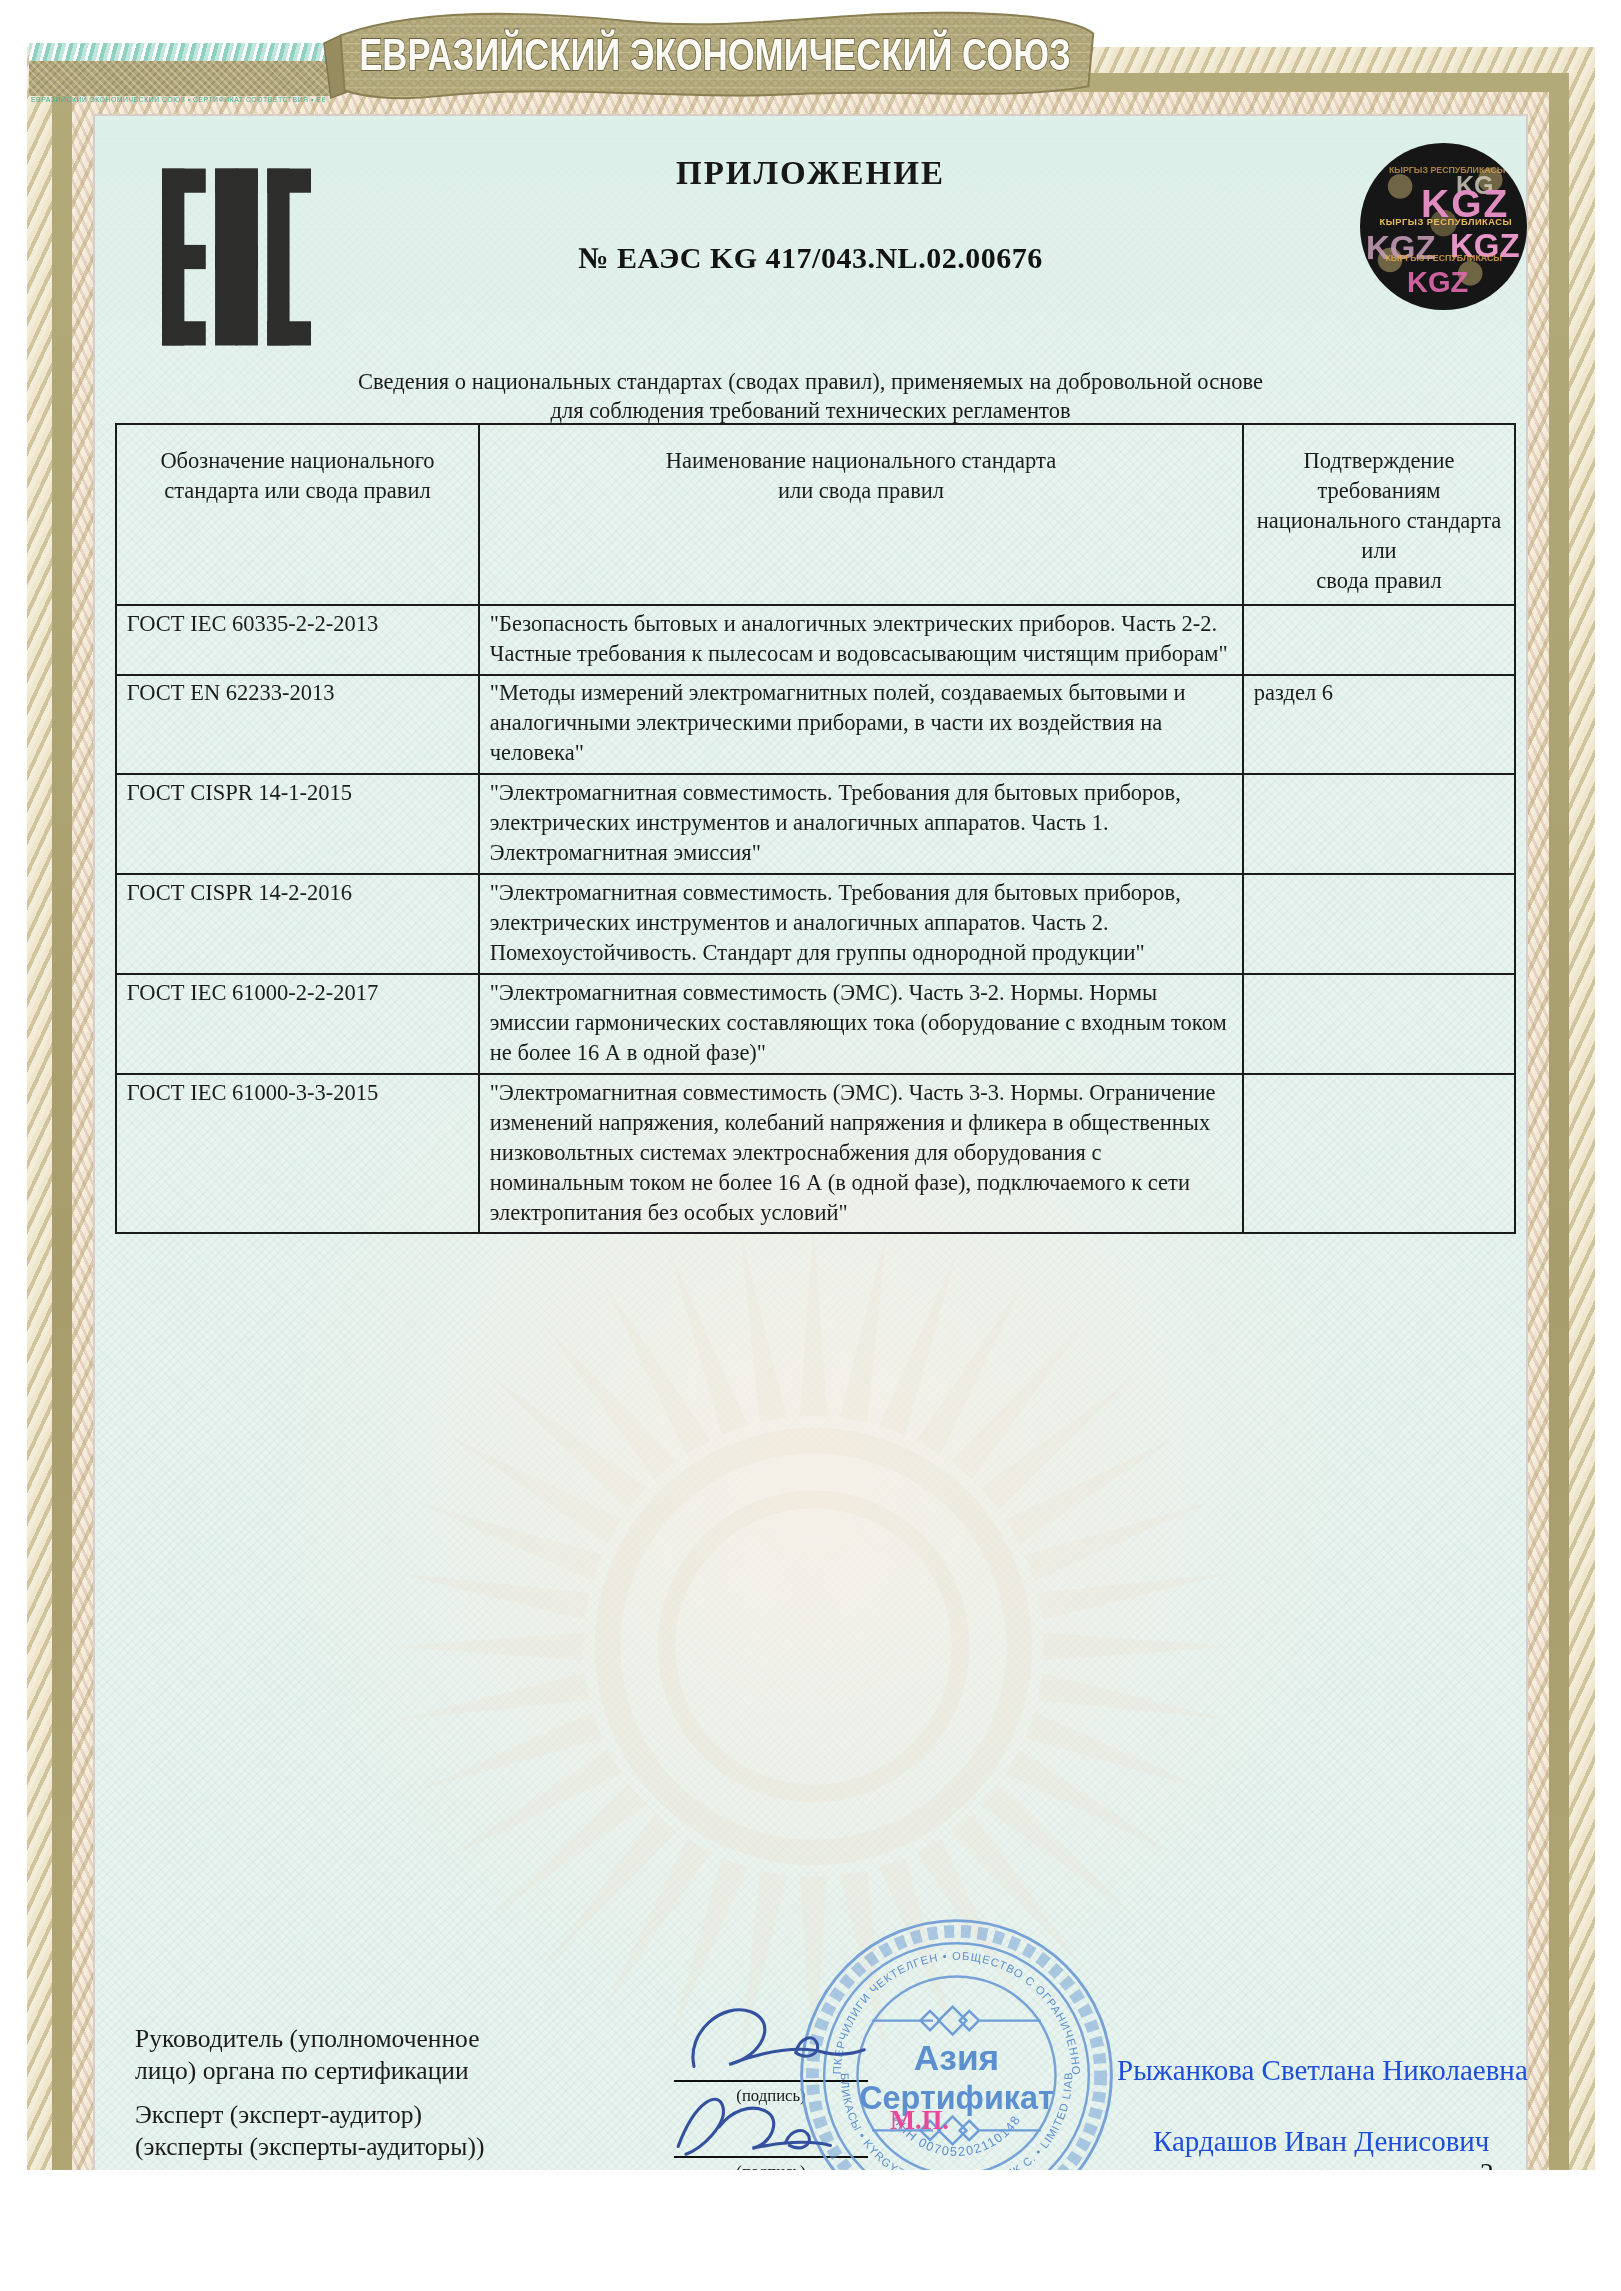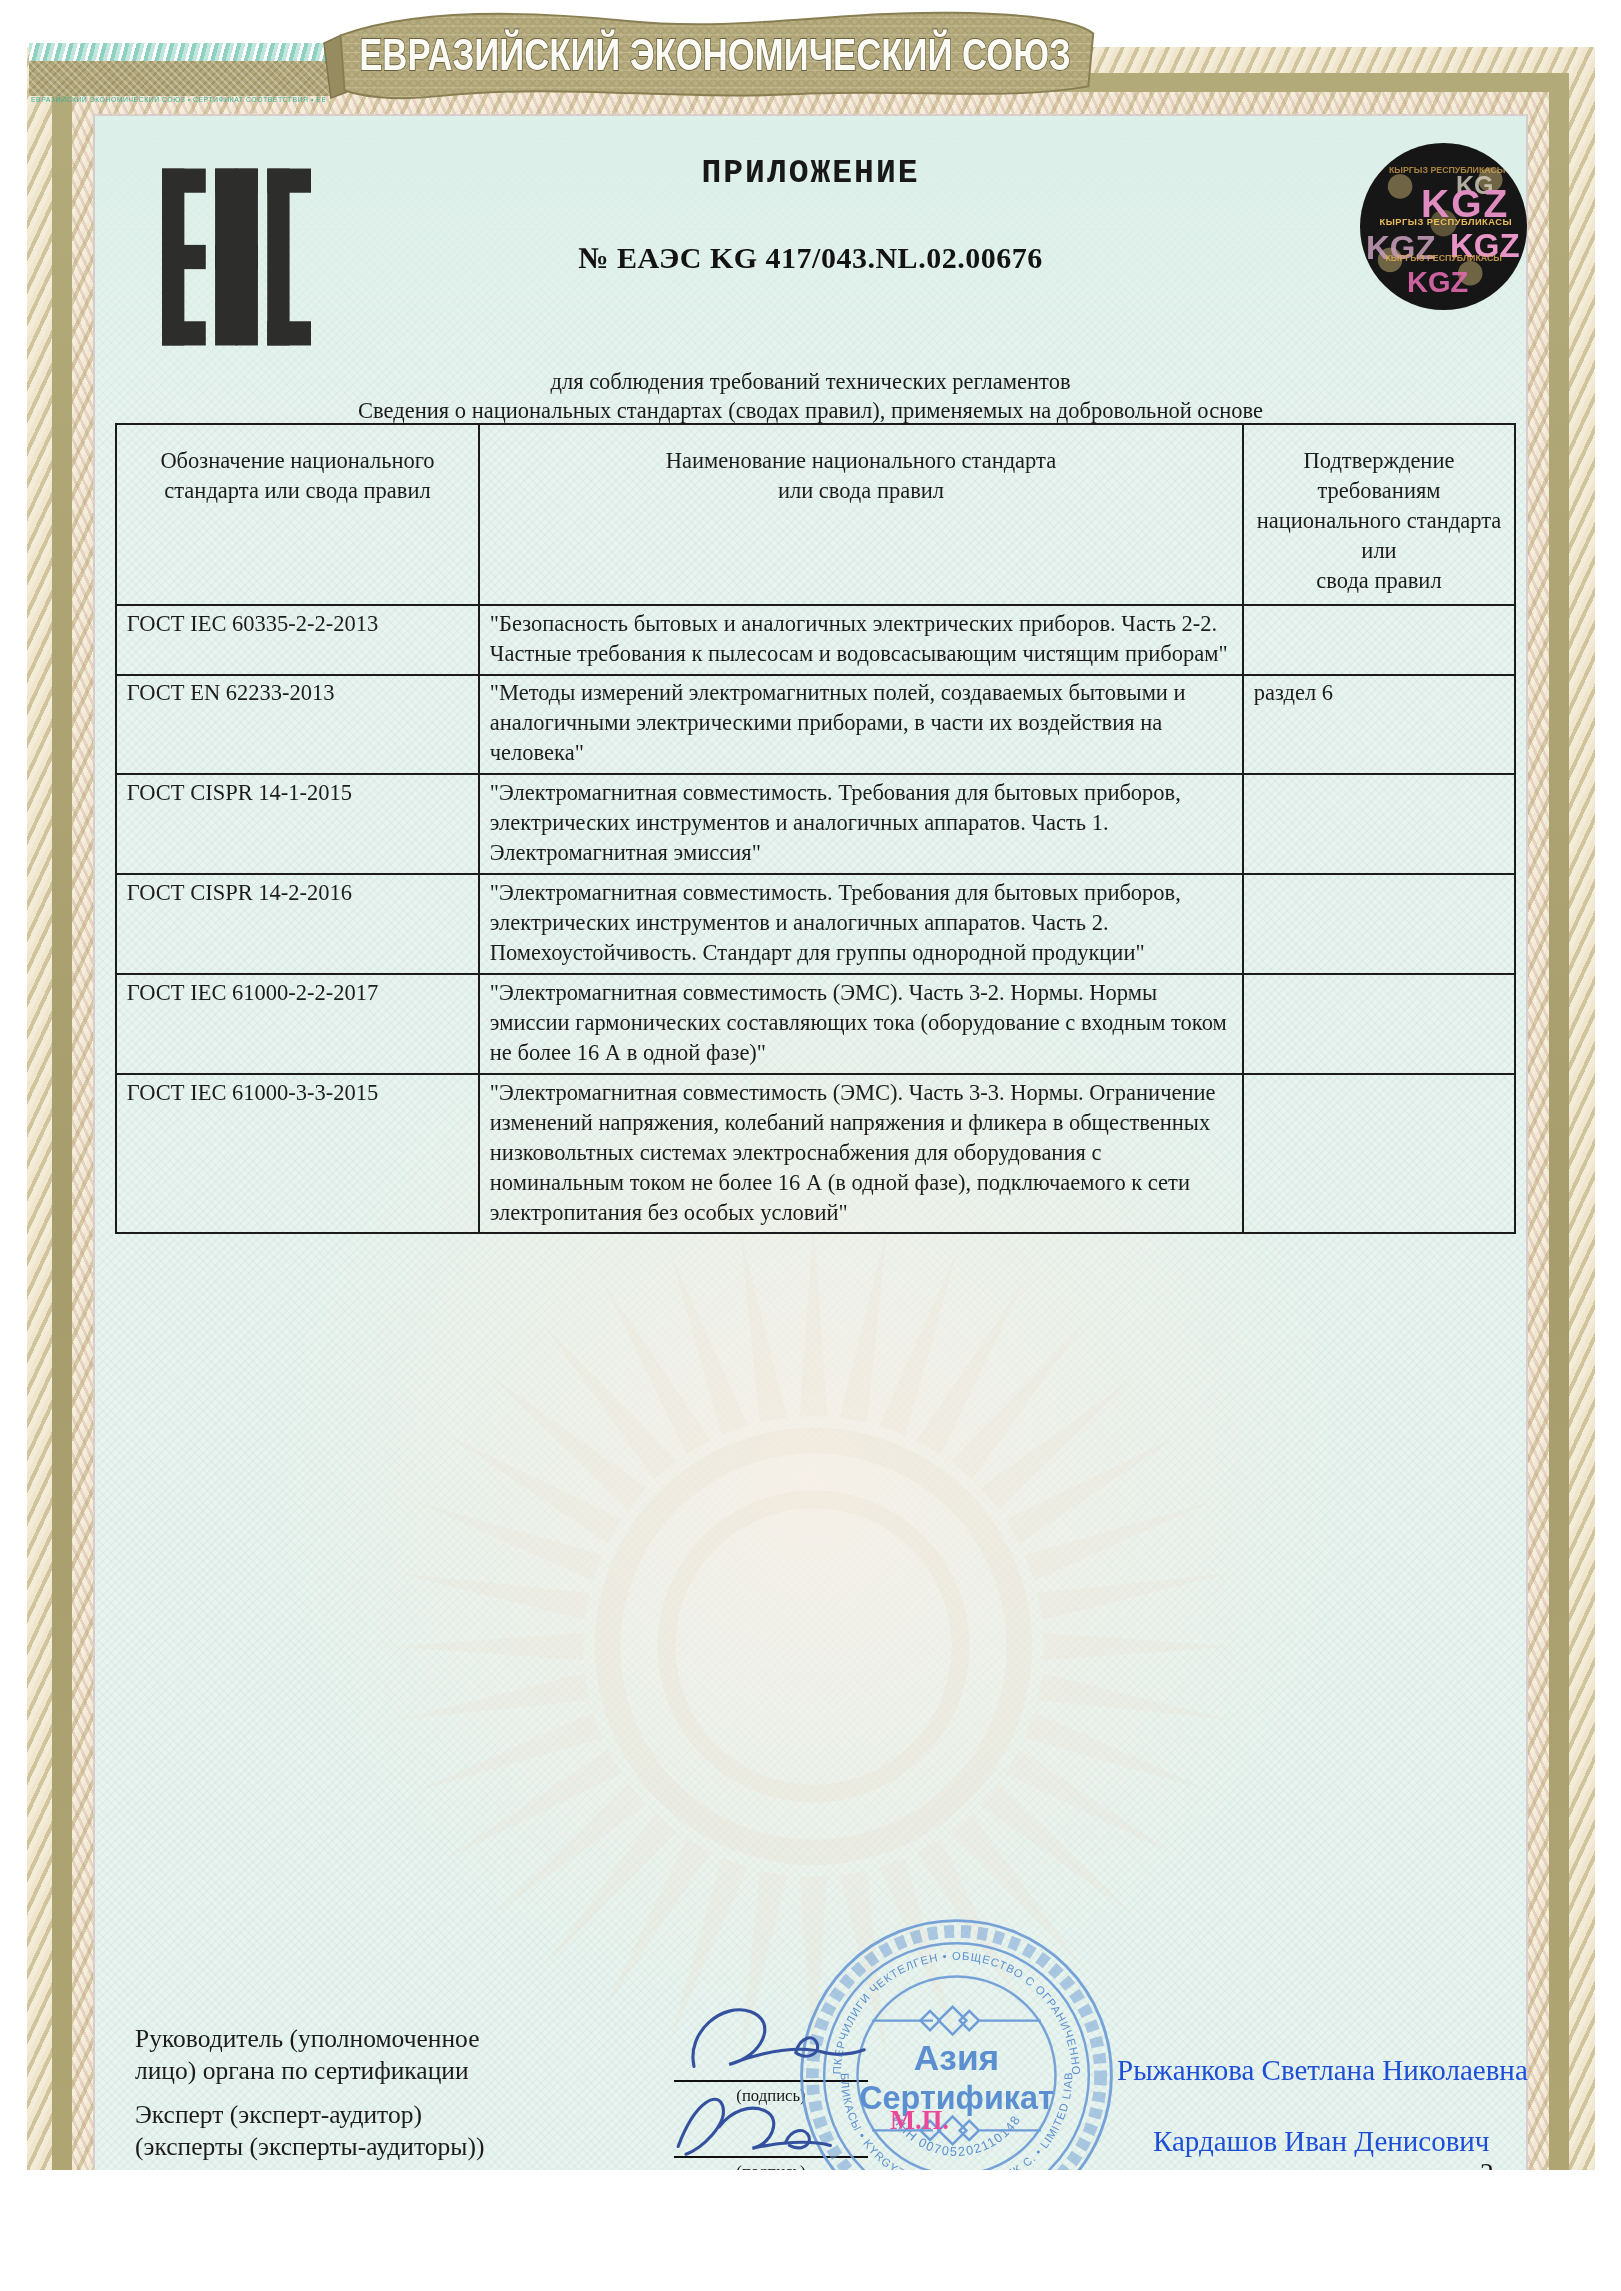--- a/index.html
+++ b/index.html
@@ -63,21 +63,21 @@
   .holo .kgz-mid{left:5.9px;top:86px;font-size:33px;color:#caa0be;opacity:.85;}
   .holo .kgz-low{left:90px;top:84px;font-size:33px;color:#e795c6;}
   .holo .kgz-bot{left:47px;top:123px;font-size:29px;color:#e06ab0;opacity:.9;}
   .holo .kg-top{left:96px;top:7.8px;font-size:25px;color:#d8d2c2;opacity:.8;margin-top:20px;}
   .holo .cty1{left:19.6px;top:74px;font-size:9.3px;color:#f3c45e;letter-spacing:0.5px;opacity:.95;}
   .holo .cty2{left:25.5px;top:110px;font-size:8.8px;color:#e8b054;opacity:.8;}
   .holo .cty3{left:29px;top:21.6px;font-size:8.8px;color:#e8b054;opacity:.7;}
 
   
   .center-line{position:absolute;left:97px;width:1427px;text-align:center;z-index:5;}
-  .title{top:155px;font-size:33px;font-weight:bold;letter-spacing:2px;color:#181818;font-family:Liberation Mono, monospace;}
+  .title{top:155px;font-size:33px;font-weight:bold;letter-spacing:2px;color:#181818;}
   .number{top:241px;font-size:30px;font-weight:bold;color:#131313;letter-spacing:0.5px;}
   .series{top:304px;font-size:37px;letter-spacing:1px;color:#222;}
   .subtitle{top:367px;font-size:22.5px;line-height:29px;color:#1a1a1a;}
 
   
   .std-table{position:absolute;left:115px;top:423px;width:1398px;z-index:5;
              border-collapse:collapse;table-layout:fixed;}
   .std-table th,.std-table td{border:2px solid #1b1b1b;font-weight:normal;
              font-size:22.5px;line-height:30px;vertical-align:top;
              padding:2.9px 9.8px 4.9px 9.8px;background:transparent;}
@@ -221,22 +221,22 @@
     <span class="cty1">КЫРГЫЗ РЕСПУБЛИКАСЫ</span>
     <span class="kgz-mid">KGZ</span>
     <span class="kgz-low">KGZ</span>
     <span class="cty2">КЫРГЫЗ РЕСПУБЛИКАСЫ</span>
     <span class="kgz-bot">KGZ</span>
   </div>
 
   <div class="center-line title">ПРИЛОЖЕНИЕ</div>
   <div class="center-line number">№ ЕАЭС KG 417/043.NL.02.00676</div>
   <div class="center-line subtitle">
+    <div>Сведения о национальных стандартах (сводах правил), применяемых на добровольной основе</div>
     <div>для соблюдения требований технических регламентов</div>
-    <div>Сведения о национальных стандартах (сводах правил), применяемых на добровольной основе</div>
   </div>
 
   <table class="std-table">
     <colgroup>
         <col class="col-std">
         <col class="col-name">
         <col class="col-conf">
       </colgroup>
     <thead>
       <tr>

